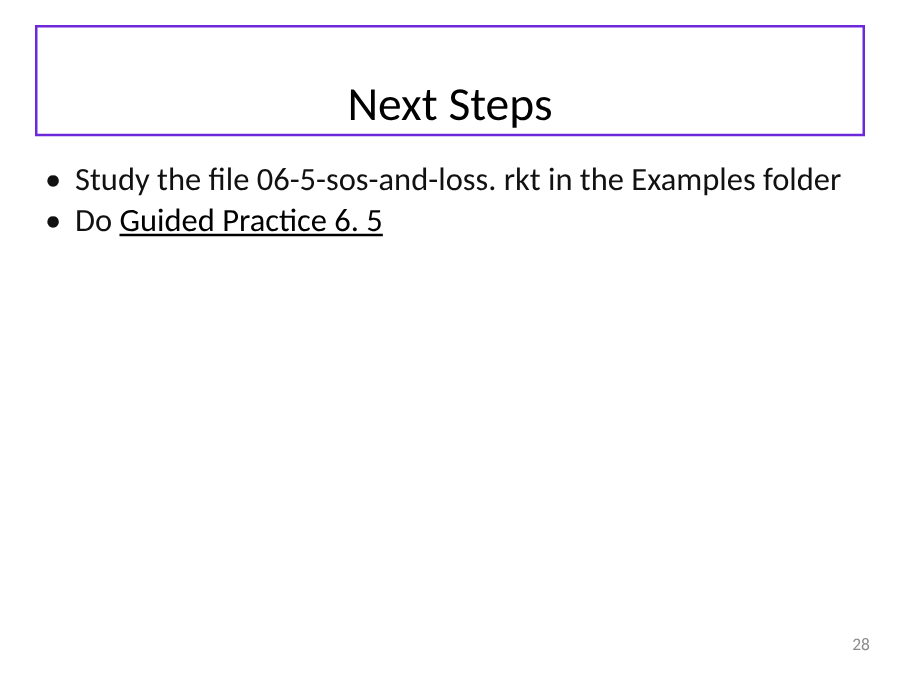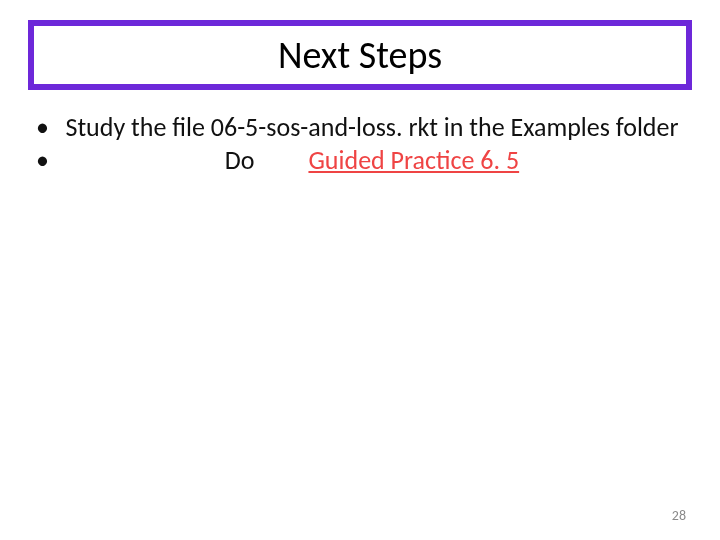--- a/index.html
+++ b/index.html
@@ -9,65 +9,63 @@
       background: #ffffff;
       font-family: Calibri, "Segoe UI", Arial, sans-serif;
       position: relative;
       overflow: hidden;
     }
     .title-box {
       position: absolute;
       top: 20px;
       left: 28px;
       right: 28px;
-      height: 70px;
-      border: 6px solid #6d28d9;
+      height: 89px;
+      border: 2px solid #6d28d9;
       display: flex;
-      align-items: center;
+      align-items: flex-end;
       justify-content: center;
     }
     .title-text {
       font-size: 38px;
       color: #000000;
       font-weight: 400;
     }
     .content-area {
       position: absolute;
-      top: 112px;
+      top: 128px;
       left: 36px;
       right: 36px;
-      text-align: center;
     }
     .bullet-list {
       list-style: none;
     }
     .bullet-item {
       font-size: 26px;
       color: #111111;
       line-height: 1.2;
       margin-bottom: 2px;
       padding-left: 24px;
       position: relative;
     }
     .bullet-item::before {
       content: "•";
       position: absolute;
       left: 0;
       top: 0;
       font-size: 26px;
     }
     .link-text {
-      color: #ef4444;
+      color: #000000;
       text-decoration: underline;
-      margin-left: 48px;
     }
     .page-number {
       position: absolute;
       bottom: 16px;
-      right: 34px;
+      right: 24px;
       font-size: 14px;
       color: #8a8a8a;
     }
   </style>
 </head>
 <body>
 
 <div class="title-box">
   <div class="title-text">Next Steps</div>
 </div>

